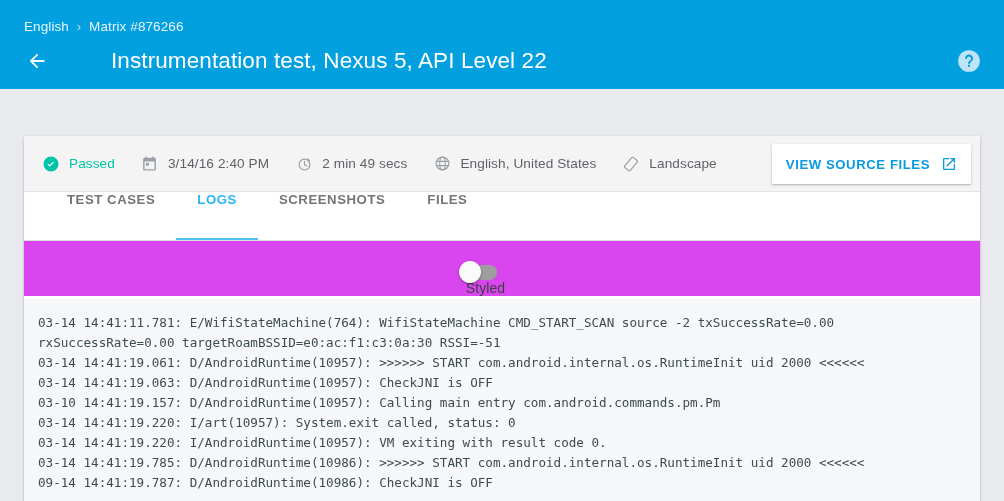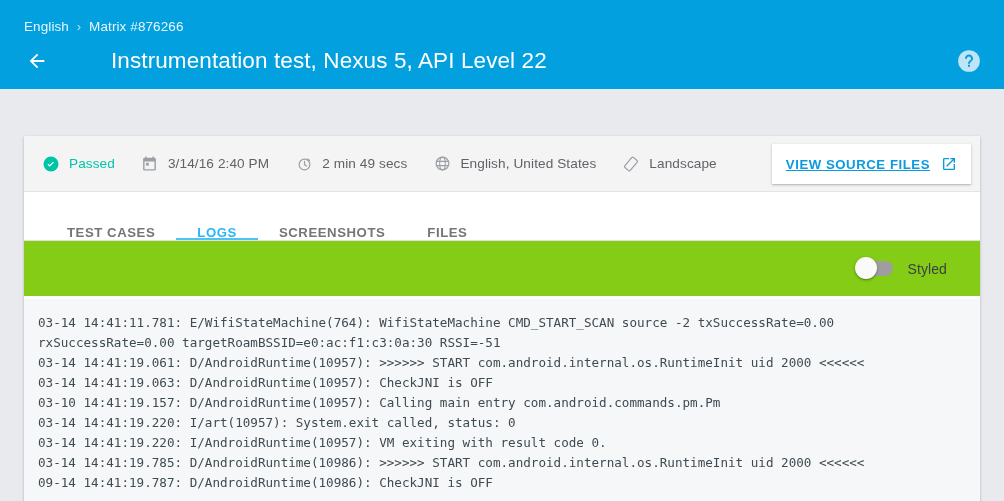--- a/index.html
+++ b/index.html
@@ -140,21 +140,20 @@
     align-items: center;
     padding: 0 14px;
     cursor: pointer;
     box-sizing: border-box;
   }
   .view-src .vs-label {
     font-size: 13.2px;
     font-weight: bold;
     color: #0a9ae0;
     letter-spacing: .55px;
-    text-decoration: underline;
   }
   .view-src .vs-icon {
     margin-left: 11px;
     width: 16px;
     height: 16px;
     display: flex;
     align-items: center;
     justify-content: center;
   }
 
@@ -165,21 +164,21 @@
     background: #ffffff;
     border-bottom: 1px solid #e0e0e0;
     display: flex;
     align-items: stretch;
     padding-left: 22px;
     box-sizing: border-box;
   }
   .tab {
     position: relative;
     display: flex;
-    align-items: flex-end;
+    align-items: flex-start;
     padding: 0 21px;
     font-size: 13.2px;
     font-weight: bold;
     letter-spacing: .55px;
     color: #757575;
     cursor: pointer;
     white-space: nowrap;
   }
   .tab.active { color: #29b6f6; }
   .tab.active::after {
@@ -187,27 +186,28 @@
     position: absolute;
     left: 0; right: 0; bottom: 0;
     height: 2px;
     background: #4fc3f7;
   }
 
   
   .toggle-row {
     position: relative;
     height: 58px;
-    background: #84cc16;
+    background: #d946ef;
     border-bottom: 3px solid #ffffff;
     display: flex;
     align-items: center;
     justify-content: flex-end;
     padding-right: 33px;
     box-sizing: border-box;
+    flex-direction: column;
   }
   .switch {
     position: relative;
     width: 36px;
     height: 15px;
     border-radius: 8px;
     background: #9e9e9e;
     margin-right: 14px;
     cursor: pointer;
     flex: none;

